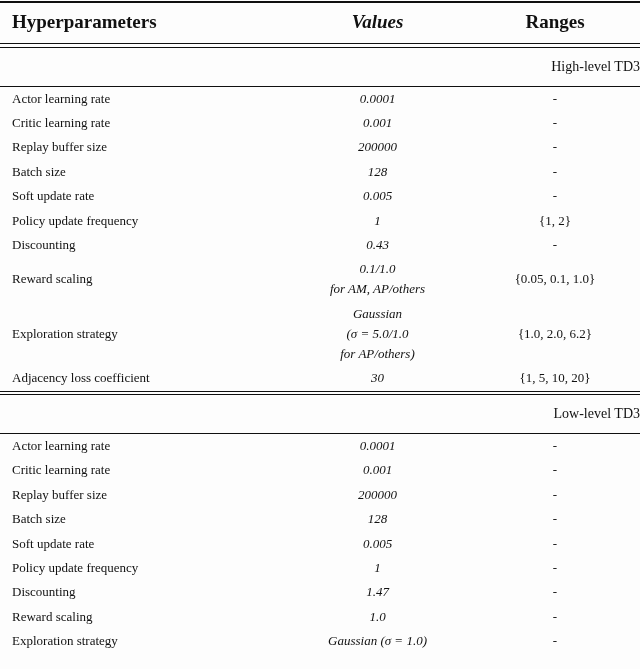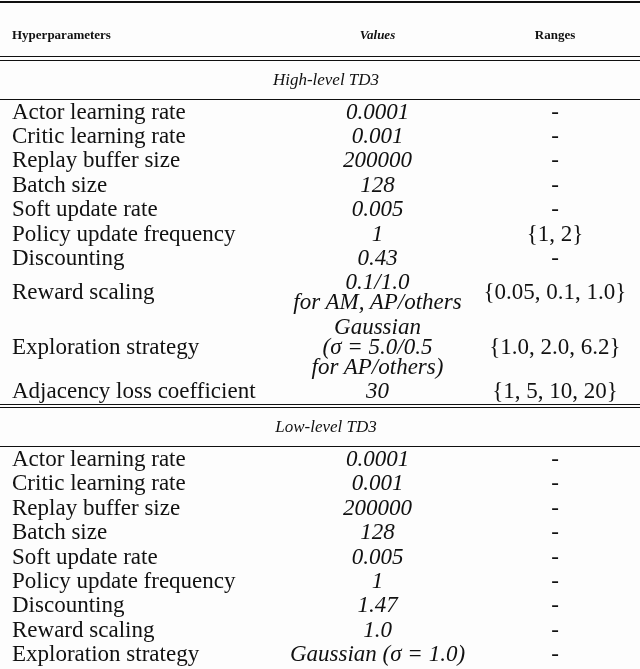--- a/index.html
+++ b/index.html
@@ -33,42 +33,41 @@
   tr.rule.thick  td { border-top: 2px solid #101010; }
   tr.rule.double td {
     border-top: 1.5px solid #101010;
     border-bottom: 1.5px solid #101010;
     height: 2.6px;
   }
 
   
   tr.header-row th {
     font-weight: bold;
-    font-size: 13px;
-    padding: 22px 0 11px 0;
+    font-size: 19px;
+    padding: 9px 0 11px 0;
     line-height: 20px;
     vertical-align: middle;
   }
   tr.header-row th.col-name { text-align: left; padding-left: 12px; }
 
   
   tr.section-row td {
-    text-align: center;
+    text-align: right;
     padding: 9px 0 9px 12px;
     line-height: 20px;
-    font-size: 17px;
-    font-style: italic;
+    font-size: 14px;
   }
 
   
   tbody.rows td {
     padding: 2px 0 2.4px 0;
     line-height: 20px;
     vertical-align: middle;
-    font-size: 23px;
+    font-size: 13px;
   }
   .col-name  { text-align: left; padding-left: 12px !important; }
   .col-value { text-align: center; white-space: pre-line; font-style: italic; }
   .col-range { text-align: center; }
 </style>
 </head>
 <body>
 
 <div class="page">
   <table class="hyper">
@@ -136,21 +135,21 @@
         </tr>
         <tr>
           <td class="col-name">Reward scaling</td>
           <td class="col-value">0.1/1.0
 for AM, AP/others</td>
           <td class="col-range">{0.05, 0.1, 1.0}</td>
         </tr>
         <tr>
           <td class="col-name">Exploration strategy</td>
           <td class="col-value">Gaussian
-(σ = 5.0/0.5
+(σ = 5.0/1.0
 for AP/others)</td>
           <td class="col-range">{1.0, 2.0, 6.2}</td>
         </tr>
         <tr>
           <td class="col-name">Adjacency loss coefficient</td>
           <td class="col-value">30</td>
           <td class="col-range">{1, 5, 10, 20}</td>
         </tr>
       </tbody>
 

